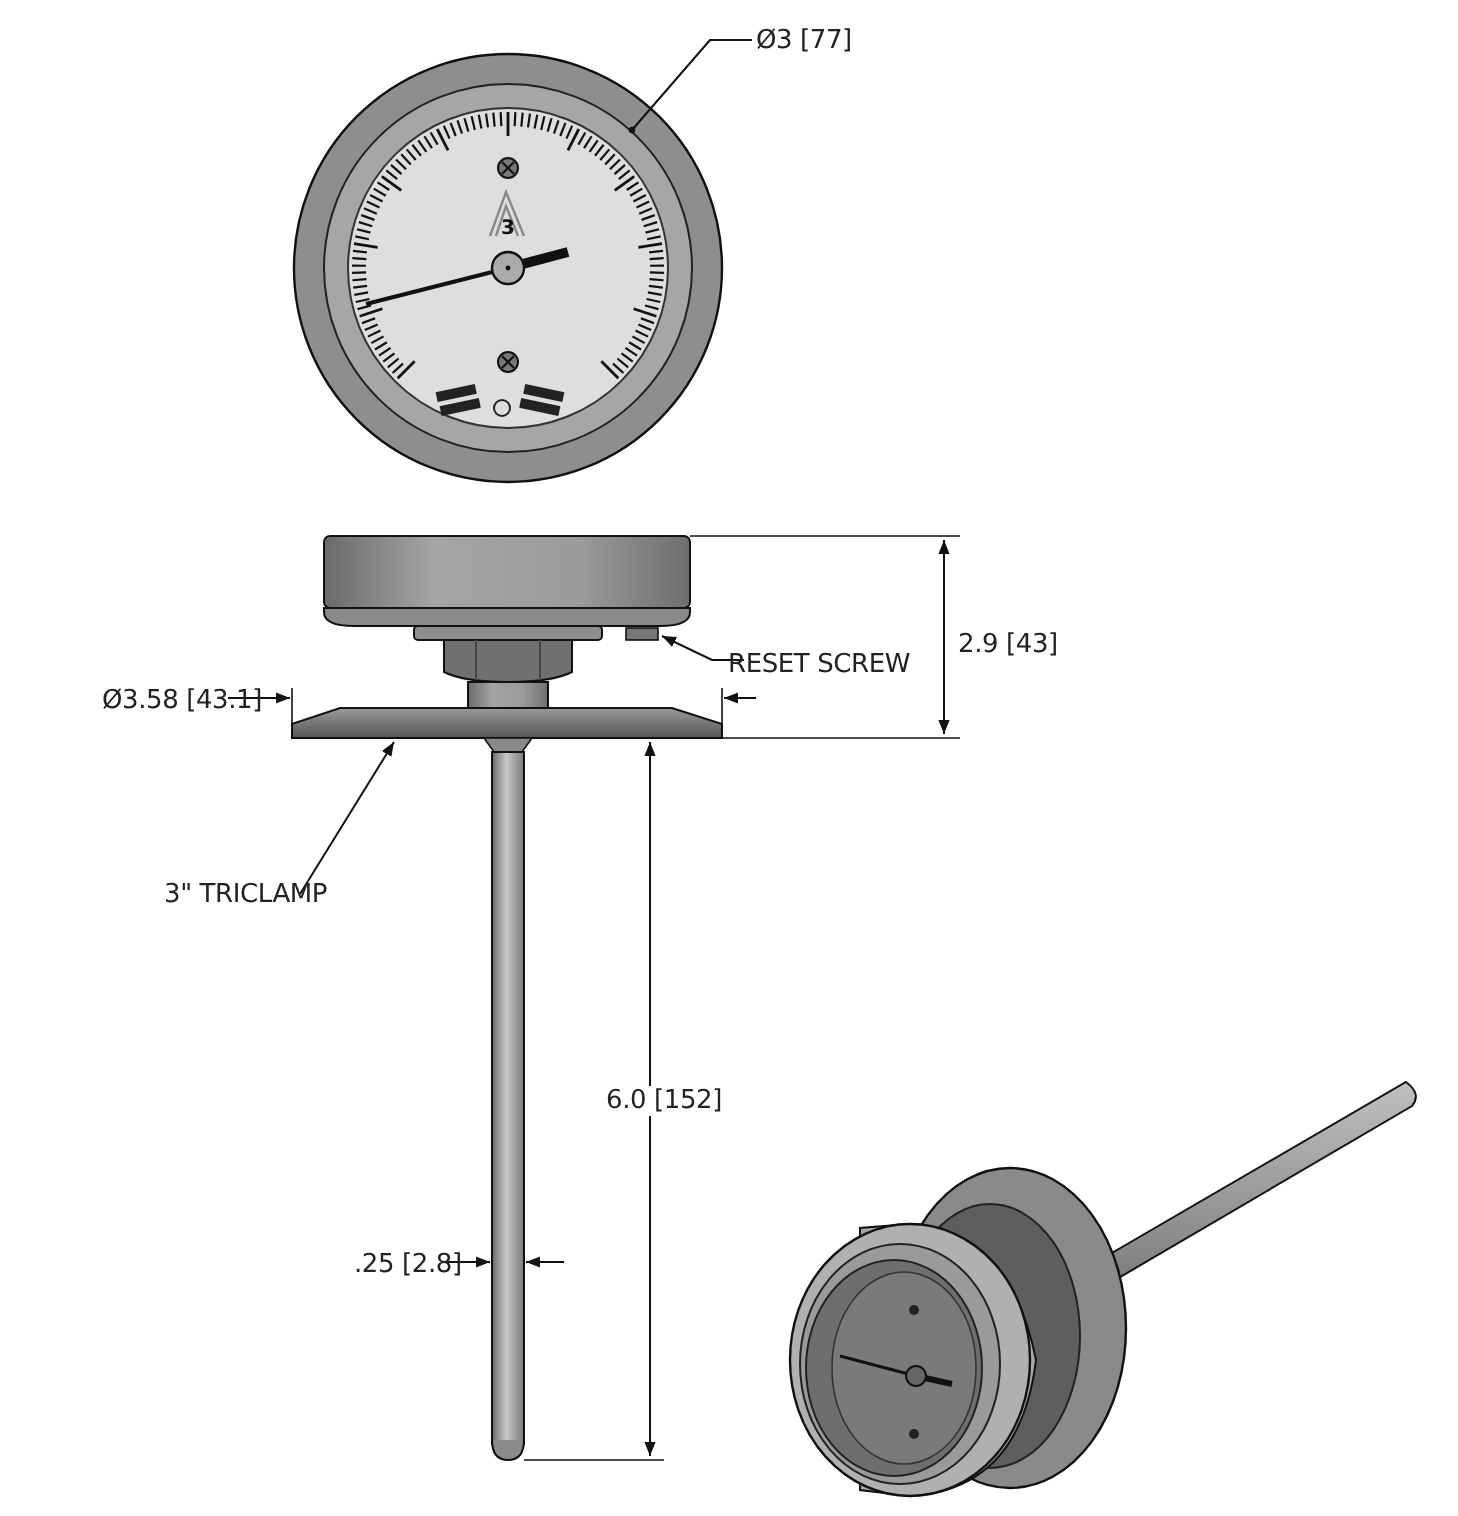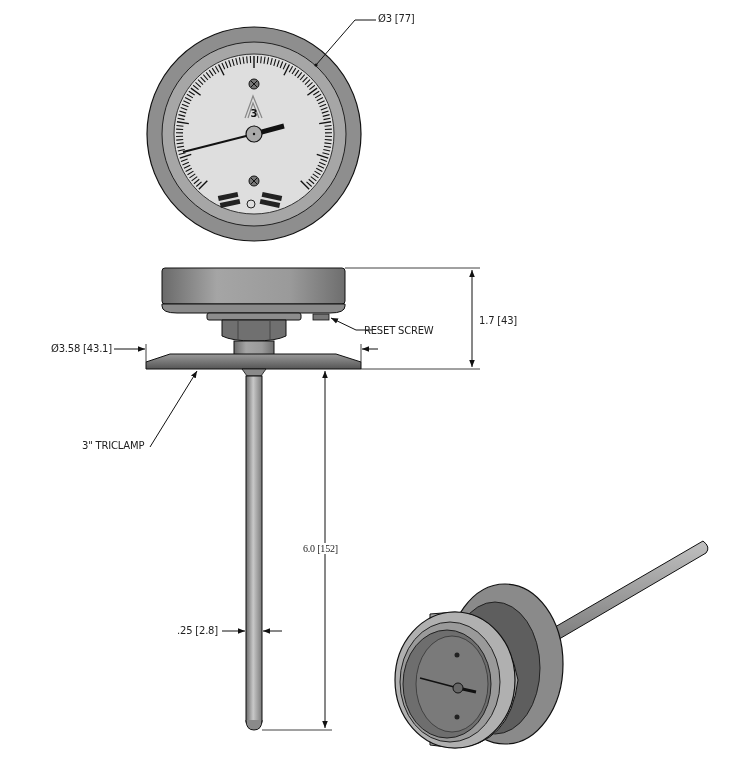--- a/index.html
+++ b/index.html
@@ -1,19 +1,19 @@
 <!DOCTYPE html>
 <html><head>
 <meta charset="utf-8">
 <style>
   html, body { margin: 0; padding: 0; background: #ffffff; }
   body { width: 729px; height: 758px; position: relative; overflow: hidden;
          font-family: "DejaVu Sans", sans-serif; }
   #drawing { position: absolute; left: 0; top: 0; }
-  .lbl { position: absolute; font-size: 10px; color: #222; white-space: nowrap;
+  .lbl { position: absolute; font-size: 13px; color: #222; white-space: nowrap;
          font-family: "DejaVu Sans", sans-serif; letter-spacing: -0.2px; }
 </style>
 </head>
 <body>
 
 <svg id="drawing" width="729" height="758" viewBox="0 0 729 758" xmlns="http://www.w3.org/2000/svg">
   <defs>
     <linearGradient id="gHead" x1="0" y1="0" x2="0" y2="1">
       <stop offset="0" stop-color="#8a8a8a"></stop>
       <stop offset="0.5" stop-color="#a9a9a9"></stop>
@@ -232,18 +232,18 @@
 
     <line x1="420" y1="678" x2="458" y2="688" stroke="#111" stroke-width="1.6"></line>
     <line x1="458" y1="688" x2="476" y2="692" stroke="#111" stroke-width="3"></line>
     <circle cx="458" cy="688" r="5" fill="#666" stroke="#111"></circle>
     <circle cx="457" cy="655" r="2.5" fill="#222"></circle>
     <circle cx="457" cy="717" r="2.5" fill="#222"></circle>
   </g>
 </svg>
 
 <div class="lbl" style="left:378px; top:13px;">Ø3 [77]</div>
-<div class="lbl" style="left:479px; top:315px;">1.7 [43]</div>
+<div class="lbl" style="left:479px; top:315px;">2.9 [43]</div>
 <div class="lbl" style="left:364px; top:325px;">RESET SCREW</div>
 <div class="lbl" style="left:51px; top:343px;">Ø3.58 [43.1]</div>
 <div class="lbl" style="left:82px; top:440px;">3" TRICLAMP</div>
-<div class="lbl" style="left:303px; top:543px; background:#fff;font-family:Liberation Serif, serif;">6.0 [152]</div>
+<div class="lbl" style="left:303px; top:543px; background:#fff;">6.0 [152]</div>
 <div class="lbl" style="left:177px; top:625px;">.25 [2.8]</div>
 
 </body></html>

